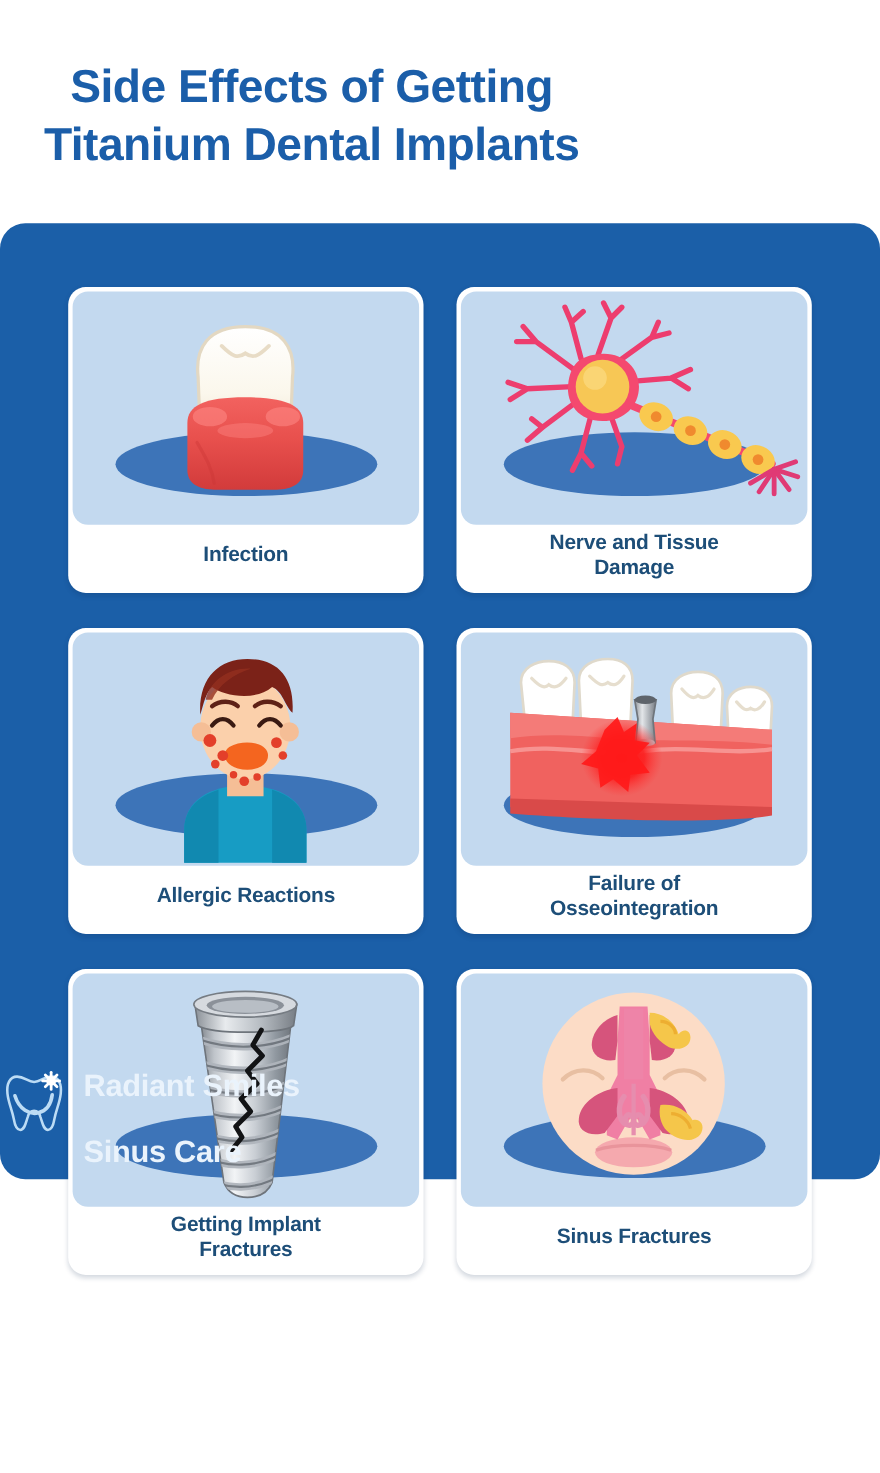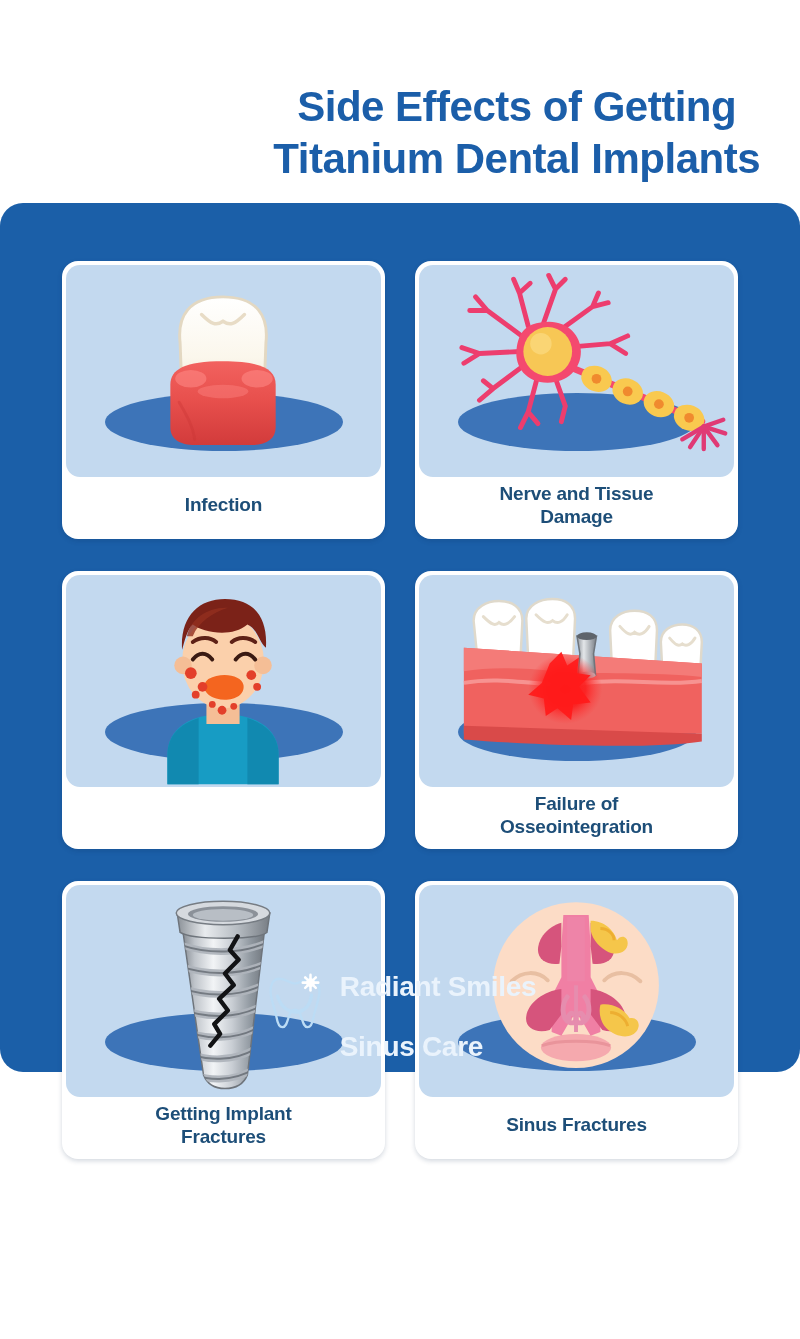--- a/index.html
+++ b/index.html
@@ -21,22 +21,21 @@
 
   
   .header {
     position: absolute;
     top: 0; left: 0;
     width: 800px;
     height: 203px;
     background: #ffffff;
     display: flex;
     align-items: center;
-    justify-content: flex-end;
-    margin-top: 28px;
+    justify-content: flex-start;
   }
   .title {
     text-align: center;
     color: #1B5EA9;
     font-family: "Liberation Sans", sans-serif;
     font-weight: bold;
     font-size: 42px;
     line-height: 1.22;
     letter-spacing: -0.5px;
     padding: 0 40px;
@@ -121,21 +120,21 @@
 
   
   .footer {
     position: absolute;
     left: 0;
     bottom: 0;
     width: 800px;
     height: 140px;
     display: flex;
     align-items: center;
-    justify-content: center;
+    justify-content: flex-start;
     gap: 14px;
   }
   .logo-mark { width: 62px; height: 62px; flex: 0 0 auto; }
   .logo-text {
     color: #EAF3FC;
     font-weight: bold;
     font-size: 28px;
     line-height: 1.06;
     letter-spacing: -0.3px;
     white-space: pre-line;
@@ -266,20 +265,21 @@
             <circle cx="128" cy="98" r="6" fill="#E33F2A"></circle>
             <circle cx="140" cy="112" r="5" fill="#E33F2A"></circle>
             <circle cx="133" cy="120" r="4" fill="#E33F2A"></circle>
             <circle cx="190" cy="100" r="5" fill="#E33F2A"></circle>
             <circle cx="196" cy="112" r="4" fill="#E33F2A"></circle>
             <circle cx="160" cy="136" r="4.5" fill="#E33F2A"></circle>
             <circle cx="172" cy="132" r="3.5" fill="#E33F2A"></circle>
             <circle cx="150" cy="130" r="3.5" fill="#E33F2A"></circle>
           </svg>
         </div>
+        <div class="card-label">Allergic Reactions</div>
       </div>
 
       <div class="card">
         <div class="card-art">
           <div class="ellipse"></div>
           <svg class="art-svg" viewBox="0 0 323 212">
             <defs>
               <radialGradient id="inflame" cx="0.5" cy="0.5" r="0.5">
                 <stop offset="0" stop-color="#FF1414"></stop>
                 <stop offset="0.55" stop-color="#FC2020" stop-opacity="0.92"></stop>

